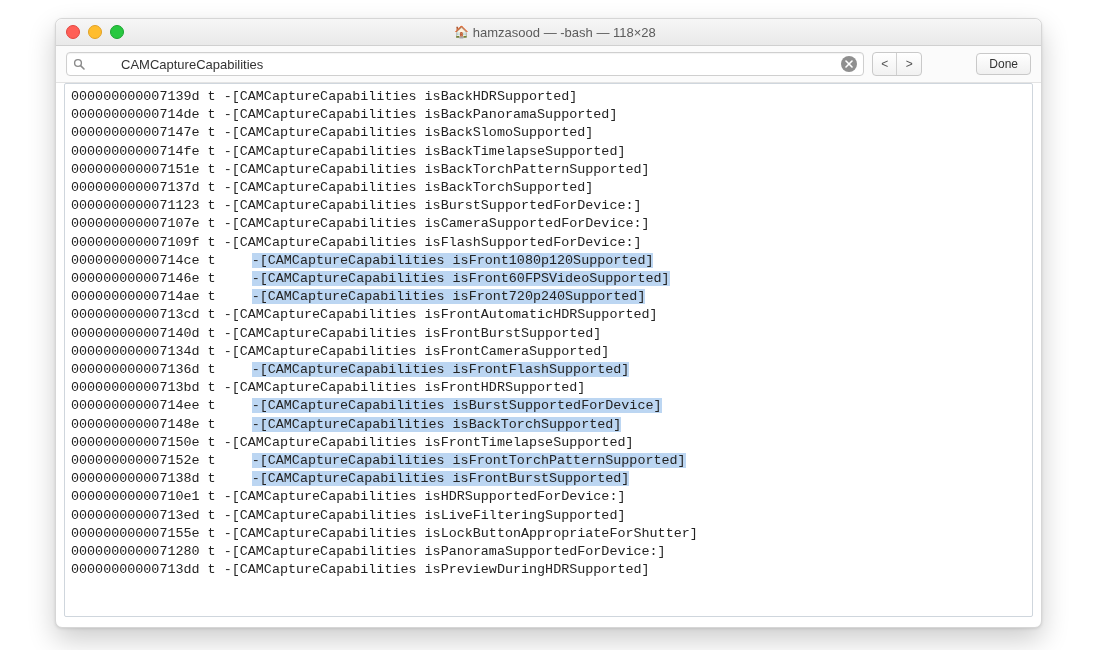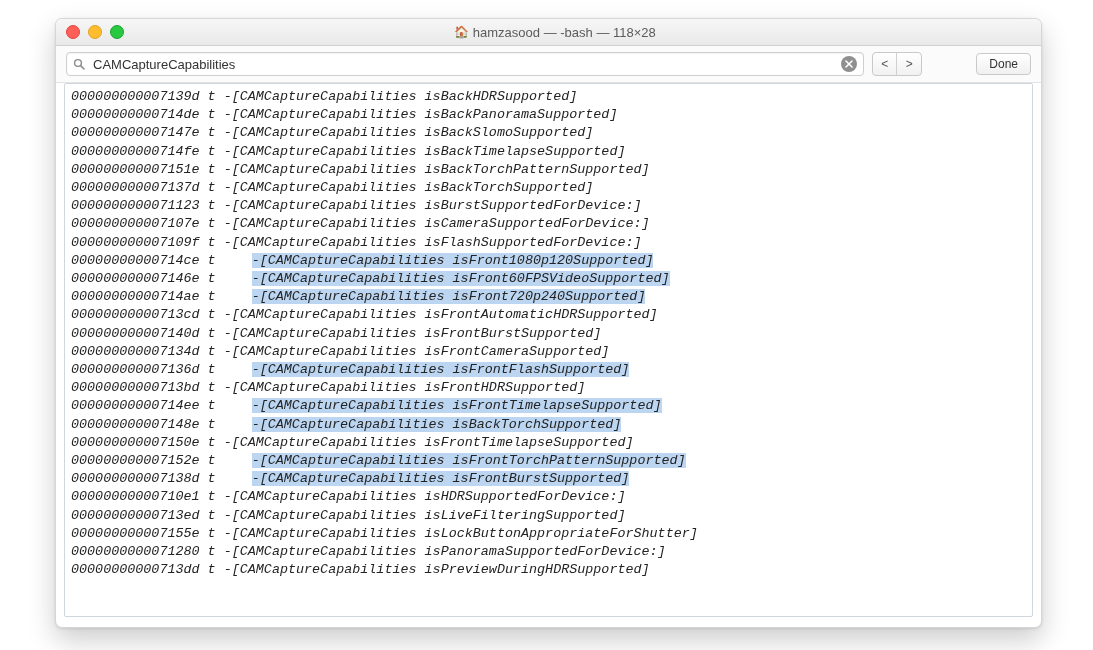--- a/index.html
+++ b/index.html
@@ -66,20 +66,21 @@
     flex: 1;
     display: flex;
     align-items: center;
     height: 22px;
     background: #ffffff;
     border: 1px solid #cfcfcf;
     border-radius: 4px;
     box-shadow: inset 0 1px 1px rgba(0,0,0,0.05);
     padding: 0 6px;
     position: relative;
+    gap: 28px;
   }
   .searchfield .mag {
     width: 12px; height: 12px;
     margin-right: 6px;
     flex: none;
   }
   .searchfield .mag svg { display:block; }
   .searchfield input {
     flex: 1;
     border: none;
@@ -137,21 +138,20 @@
     height: 520px;
     overflow: hidden;
   }
   .terminal pre {
     margin: 0;
     font-family: "Menlo","Andale Mono","Courier New",monospace;
     font-size: 13.4px;
     line-height: 18.2px;
     color: #232323;
     white-space: pre;
-    font-style: italic;
   }
   .hl {
     background: #bcd6f2;
     margin-left: 28px;
   }
 </style>
 </head>
 <body>
 
 <div class="window">
@@ -202,21 +202,21 @@
 </span><span>000000000007107e t -[CAMCaptureCapabilities isCameraSupportedForDevice:]
 </span><span>000000000007109f t -[CAMCaptureCapabilities isFlashSupportedForDevice:]
 </span><span>00000000000714ce t <span class="hl">-[CAMCaptureCapabilities isFront1080p120Supported]</span>
 </span><span>000000000007146e t <span class="hl">-[CAMCaptureCapabilities isFront60FPSVideoSupported]</span>
 </span><span>00000000000714ae t <span class="hl">-[CAMCaptureCapabilities isFront720p240Supported]</span>
 </span><span>00000000000713cd t -[CAMCaptureCapabilities isFrontAutomaticHDRSupported]
 </span><span>000000000007140d t -[CAMCaptureCapabilities isFrontBurstSupported]
 </span><span>000000000007134d t -[CAMCaptureCapabilities isFrontCameraSupported]
 </span><span>000000000007136d t <span class="hl">-[CAMCaptureCapabilities isFrontFlashSupported]</span>
 </span><span>00000000000713bd t -[CAMCaptureCapabilities isFrontHDRSupported]
-</span><span>00000000000714ee t <span class="hl">-[CAMCaptureCapabilities isFrontTimelapseSupported]</span>
+</span><span>00000000000714ee t <span class="hl">-[CAMCaptureCapabilities isBurstSupportedForDevice]</span>
 </span><span>000000000007148e t <span class="hl">-[CAMCaptureCapabilities isBackTorchSupported]</span>
 </span><span>000000000007150e t -[CAMCaptureCapabilities isFrontTimelapseSupported]
 </span><span>000000000007152e t <span class="hl">-[CAMCaptureCapabilities isFrontTorchPatternSupported]</span>
 </span><span>000000000007138d t <span class="hl">-[CAMCaptureCapabilities isFrontBurstSupported]</span>
 </span><span>00000000000710e1 t -[CAMCaptureCapabilities isHDRSupportedForDevice:]
 </span><span>00000000000713ed t -[CAMCaptureCapabilities isLiveFilteringSupported]
 </span><span>000000000007155e t -[CAMCaptureCapabilities isLockButtonAppropriateForShutter]
 </span><span>0000000000071280 t -[CAMCaptureCapabilities isPanoramaSupportedForDevice:]
 </span><span>00000000000713dd t -[CAMCaptureCapabilities isPreviewDuringHDRSupported]
 </span></pre>

